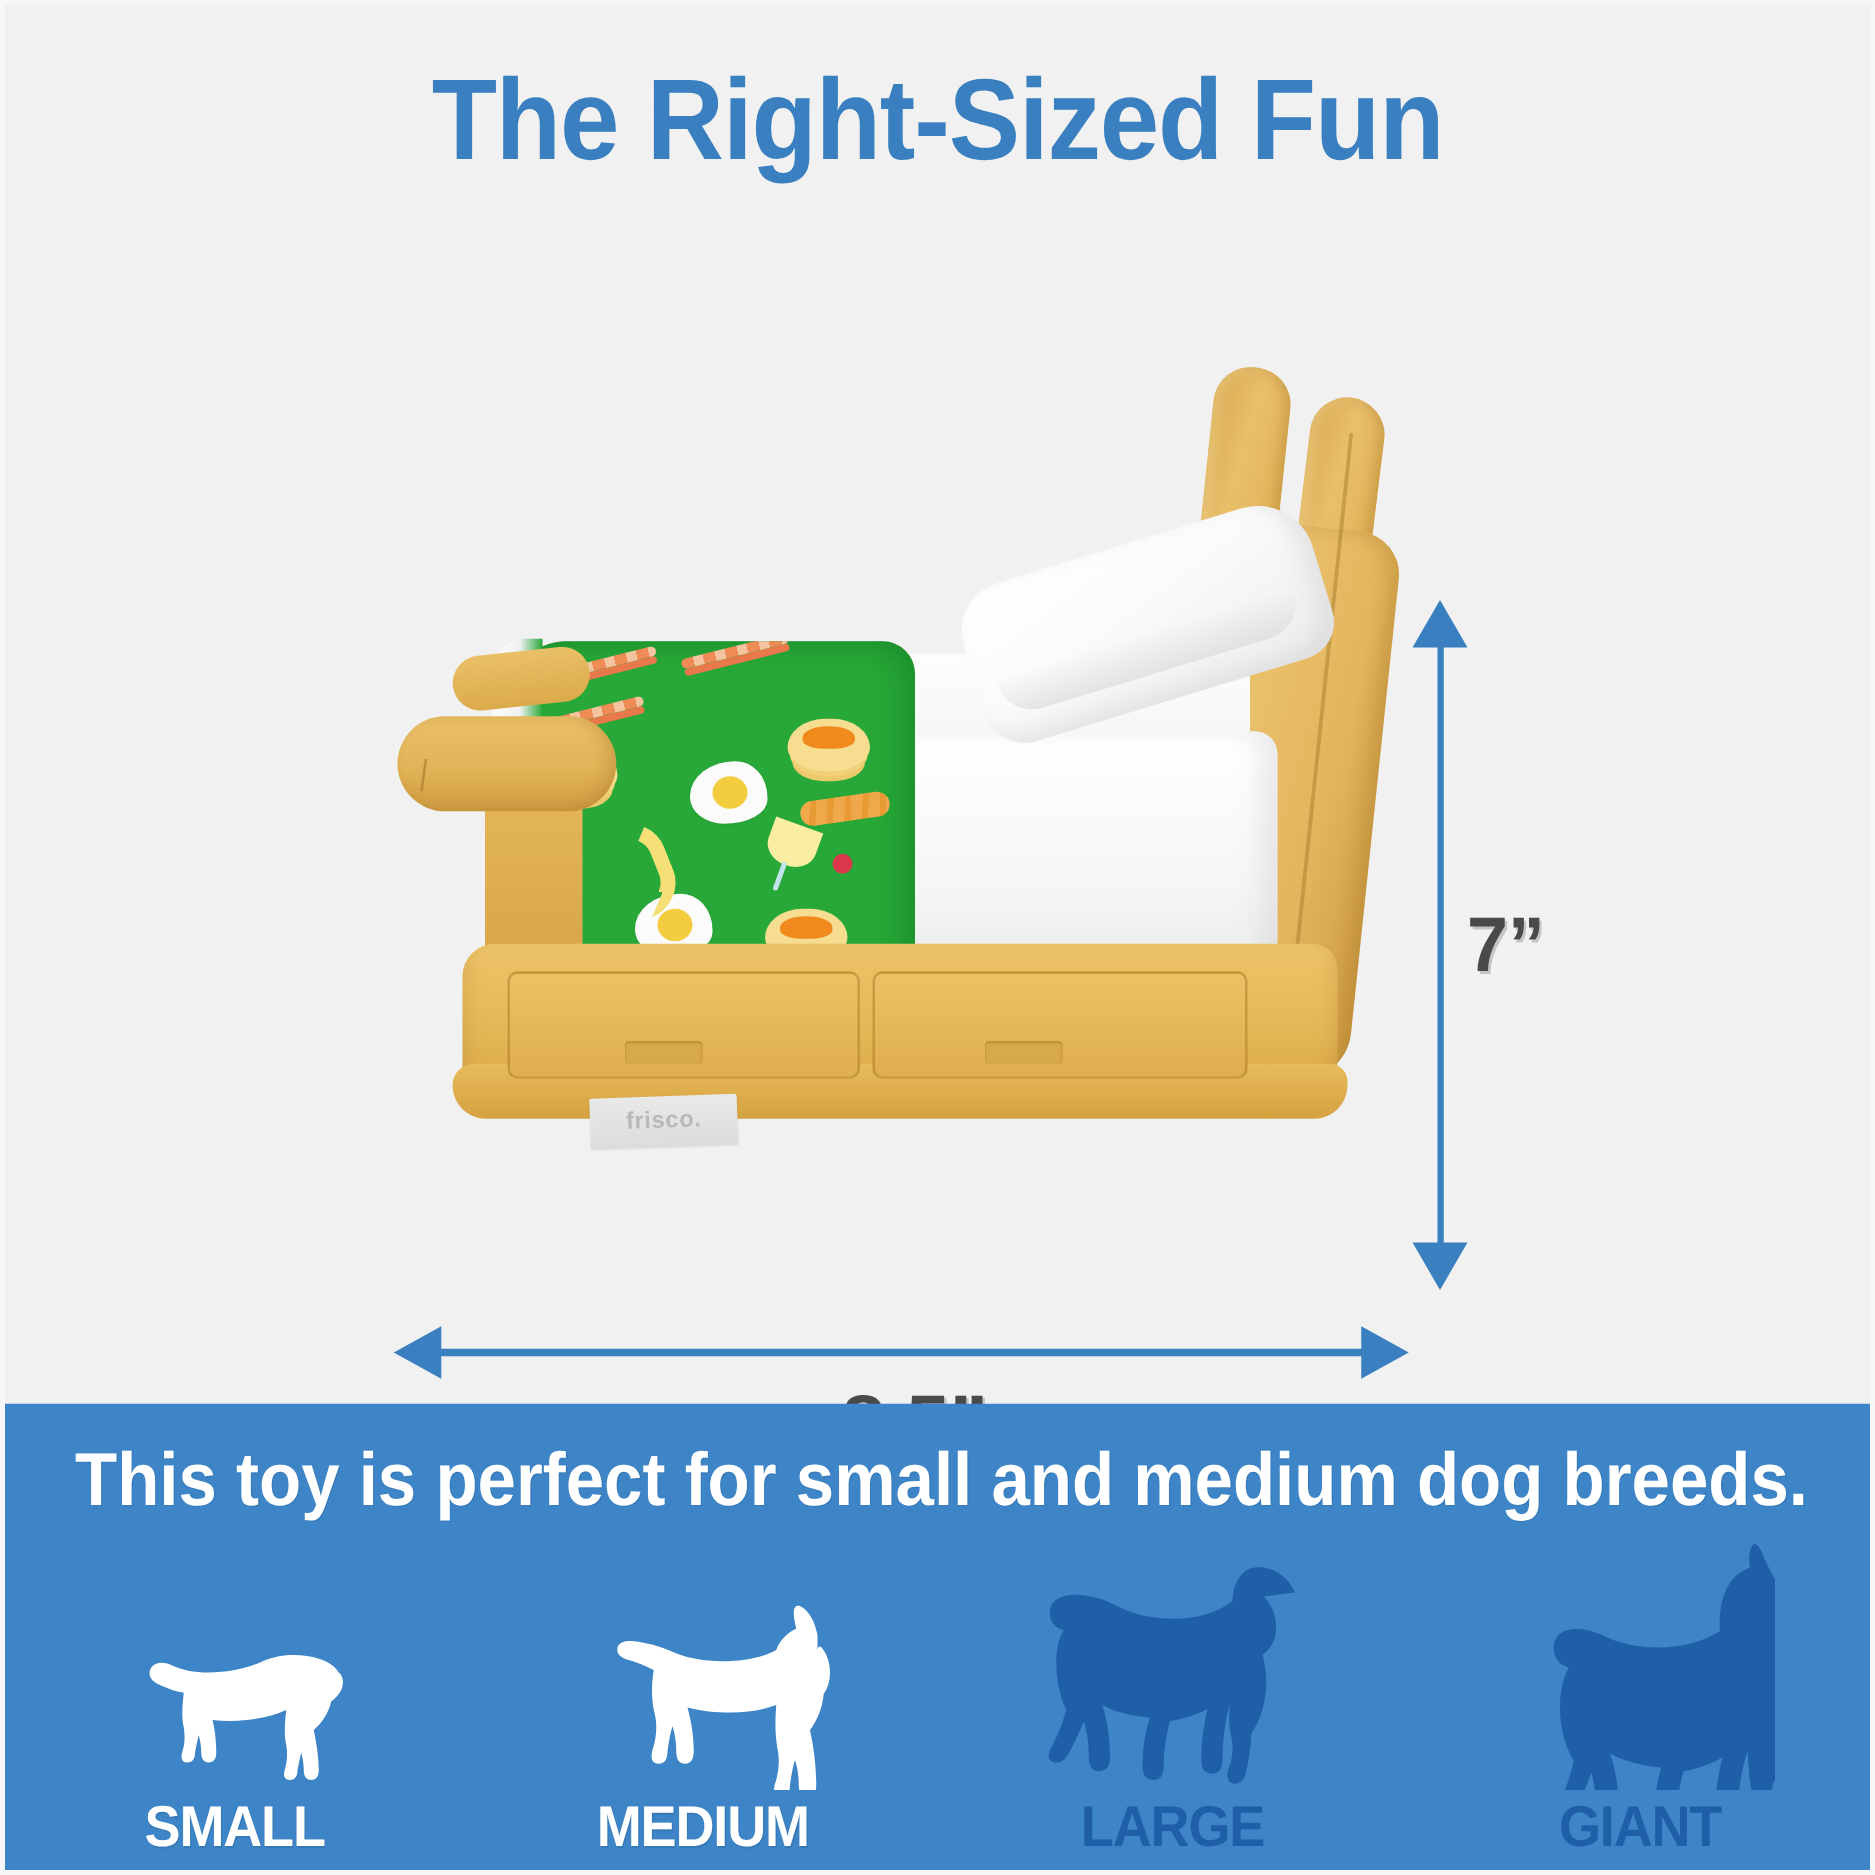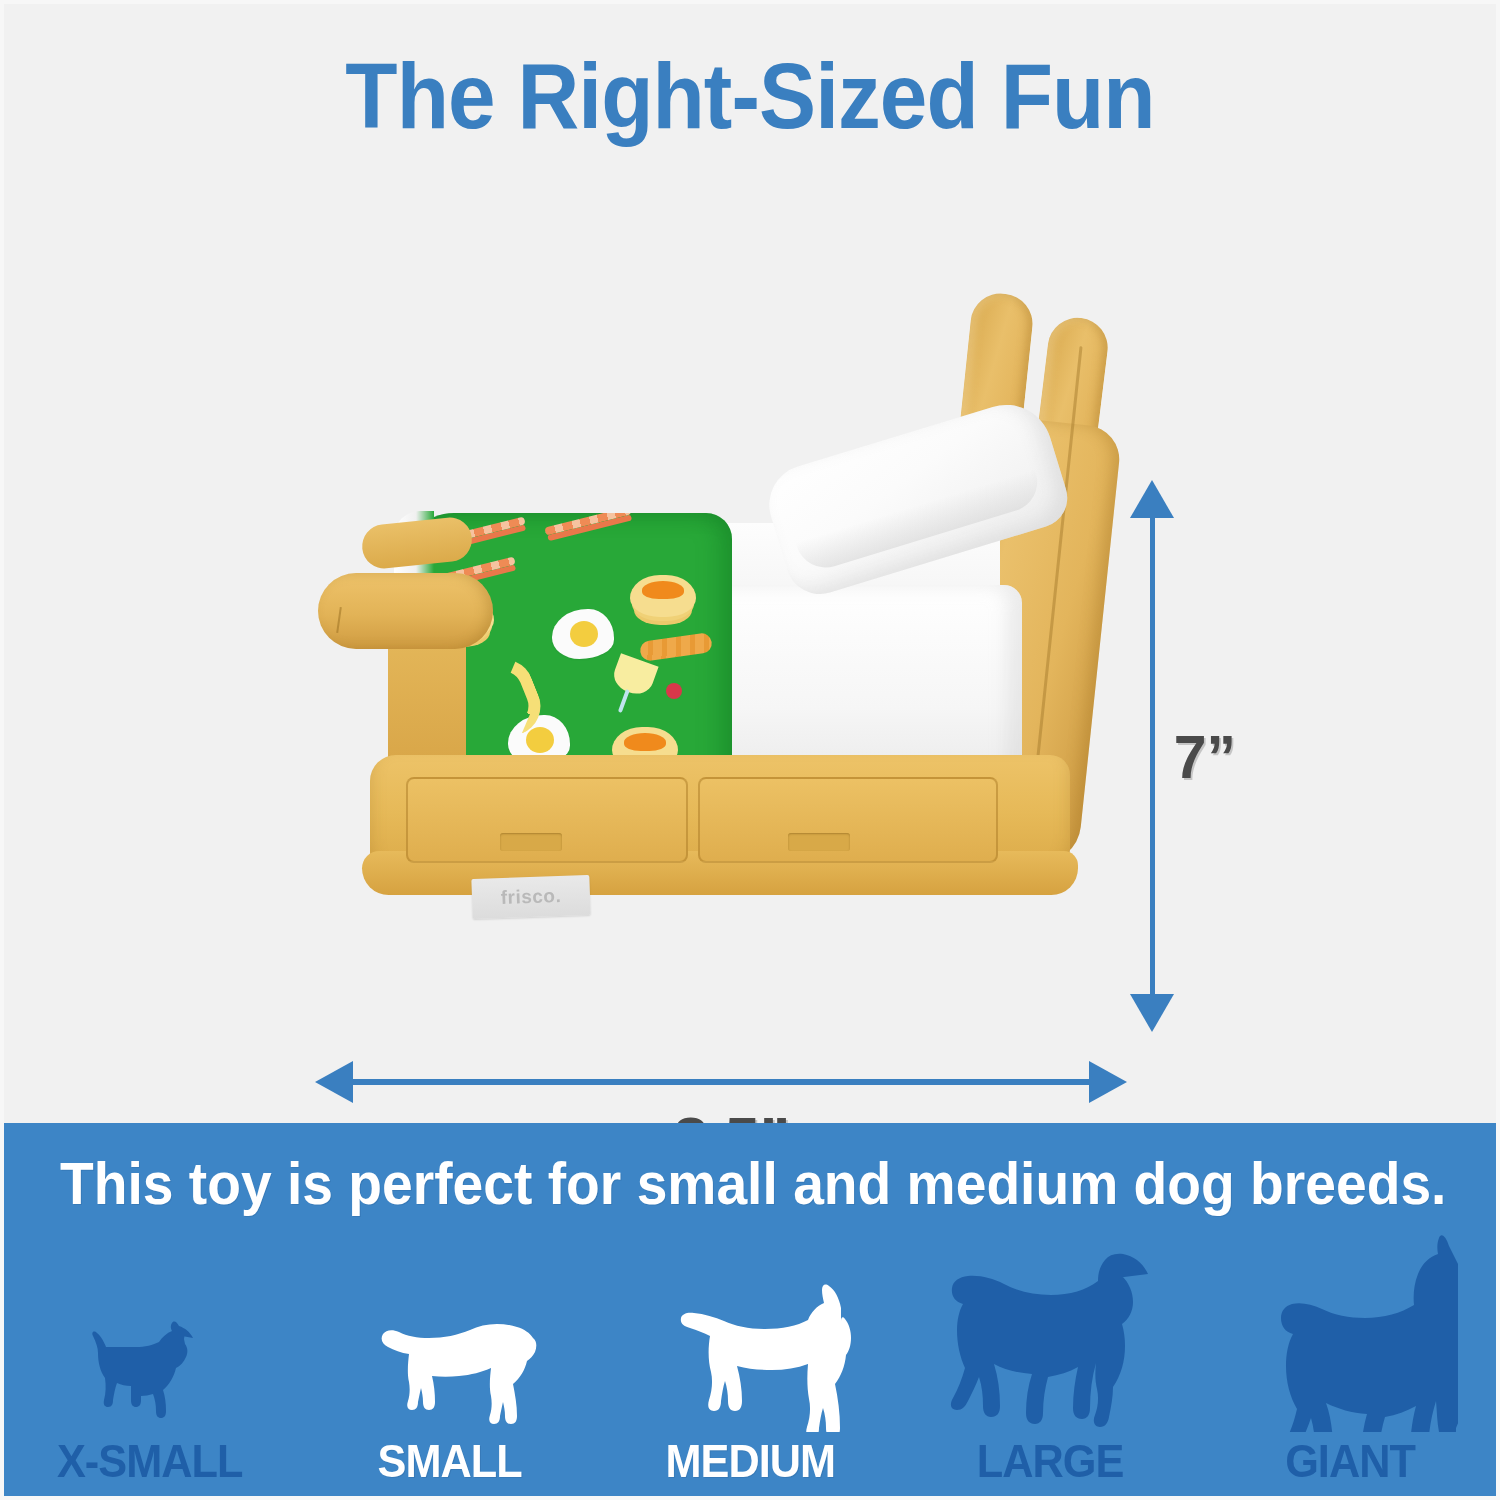--- a/index.html
+++ b/index.html
@@ -456,28 +456,20 @@
       <div class="head right"></div>
     </div>
     <div class="dim-label width">8.5”</div>
   </div>
 
   <div class="banner"></div>
   <div class="banner-text">This toy is perfect for small and medium dog breeds.</div>
 
   <div class="sizes">
 
-    <div class="size-item off">
-      <div class="size-icon">
-        <svg width="150" height="112" viewBox="0 0 150 112" fill="#1f5fa8" aria-hidden="true">
-          <path d="M118 18c-3-6-8-10-14-12-2-4-5-6-7-3-2 3-1 6 0 8-5 2-10 6-13 11-6 3-14 5-23 5H31c-2-5-5-11-9-14-3-3-6-1-4 3 3 6 5 12 5 17 0 9 2 18 7 25 1 7 1 15-1 22-1 5 1 7 4 7 4 0 5-3 5-7 1-6 2-12 4-17 4 2 9 3 14 3v14c0 5 2 7 5 7s5-2 5-7V76c4 0 8-1 12-2 2 5 3 11 3 17 0 5 2 7 5 7s5-2 5-7c0-8-1-15-3-21 6-5 11-13 13-22 4-2 8-6 10-11 2-4 2-9-1-13l-1-5c1-5 1-8-2-3z"></path>
-        </svg>
-      </div>
-      <div class="size-label">X-SMALL</div>
-    </div>
 
     <div class="size-item on">
       <div class="size-icon">
         <svg width="190" height="122" viewBox="0 0 190 122" fill="#ffffff" aria-hidden="true">
           <path d="M178 28c-3-5-9-9-16-11-6-2-13-3-20-3-10 0-19 2-27 6-12 5-26 8-41 8-12 0-22-2-30-6-7-3-13-2-16 2-3 5-1 10 5 13 6 3 13 6 21 7-1 9-2 19 0 28 1 6 1 13-1 19-2 6 0 9 4 9s6-3 6-8c1-5 2-10 3-14 1 4 2 9 2 14 0 5 2 8 6 8s6-3 6-8c0-9-1-18-3-26 9 1 18 1 27 0 12-1 23-4 32-8-1 9-2 19 0 28 1 6 1 13-1 19-2 6 0 9 4 9s6-3 6-8c1-5 2-10 3-14 1 4 2 9 2 14 0 5 2 8 6 8s6-3 6-8c0-11-2-22-4-32 7-6 12-14 14-23 3-2 6-5 8-9 2-5 2-11-2-14z"></path>
         </svg>
       </div>
       <div class="size-label">SMALL</div>
     </div>
 

